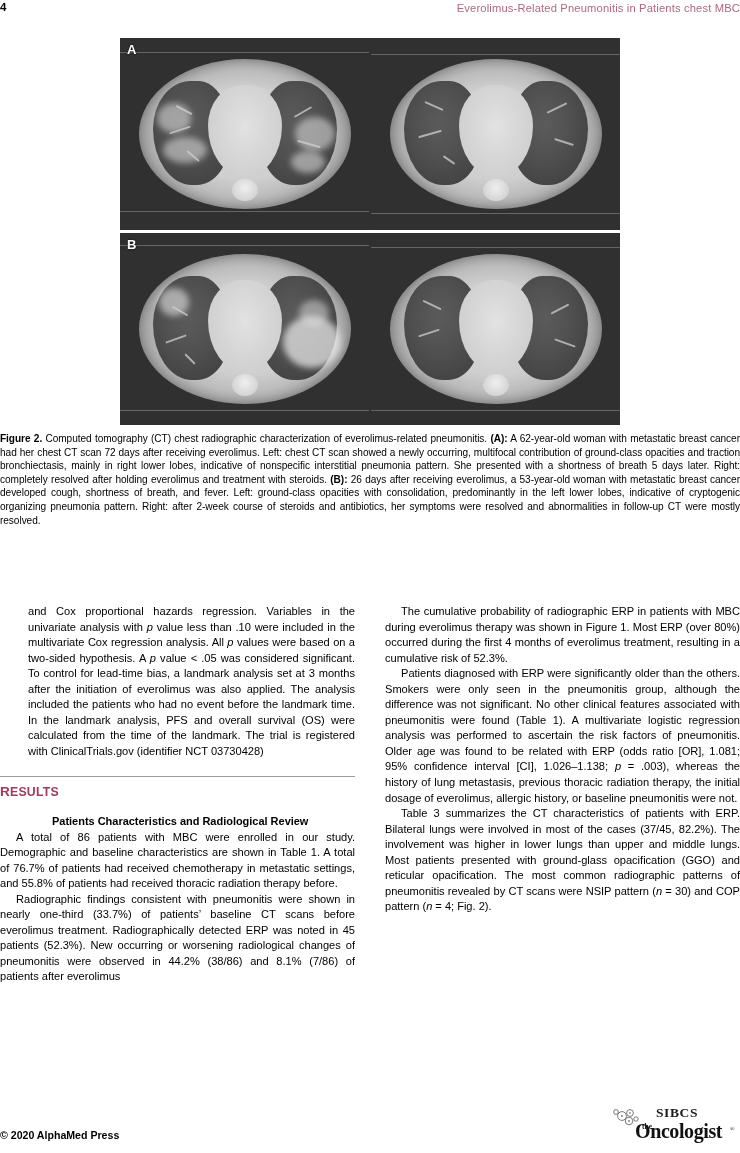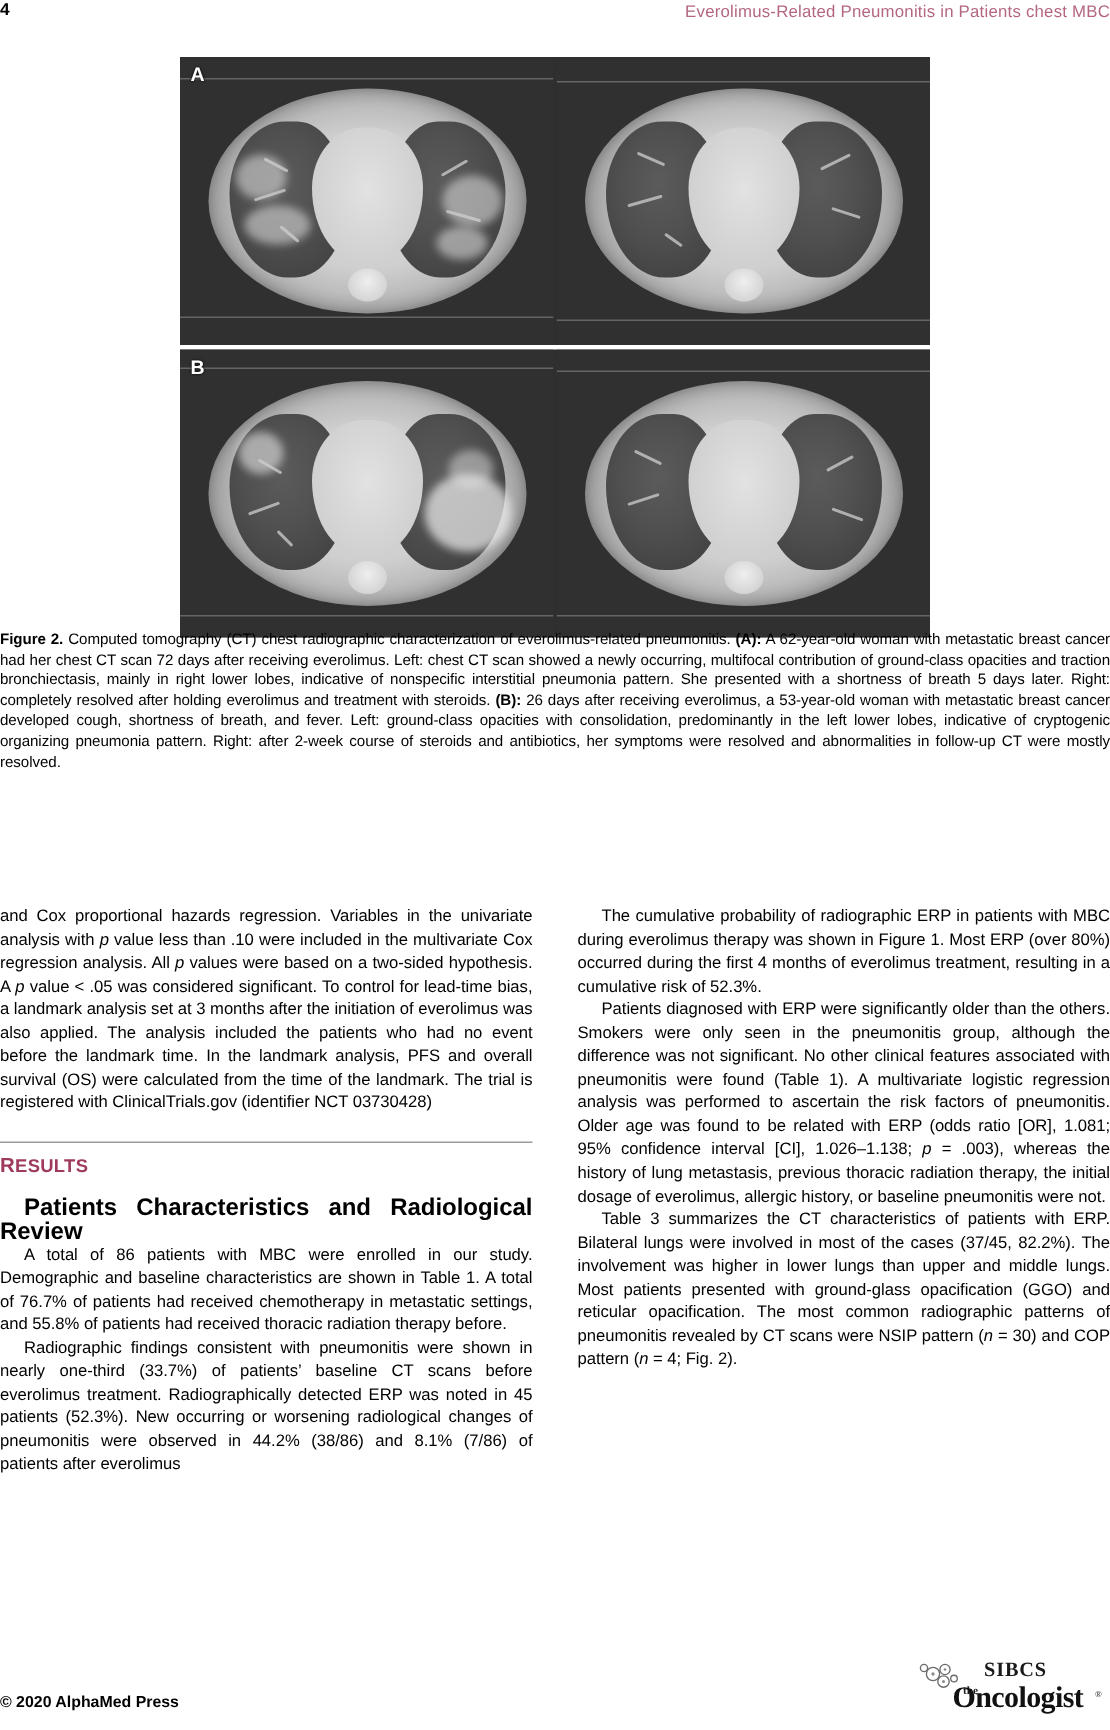--- a/index.html
+++ b/index.html
@@ -129,21 +129,21 @@
     position: absolute;
     left: 0; right: 0;
     height: 1px;
     background: rgba(200,200,200,.35);
   }
 
   
   .caption {
     position: absolute;
     left: 0px;
-    top: 420px;
+    top: 432px;
     width: 740px;
     font-size: 10.1px;
     line-height: 13.6px;
     text-align: justify;
     color: #000;
     letter-spacing: -0.05px;
   }
   .caption b { font-weight: bold; }
 
   
@@ -153,21 +153,21 @@
     width: 355px;
     font-size: 11.1px;
     line-height: 15.55px;
     text-align: justify;
     color: #000;
     letter-spacing: -0.02px;
   }
   .col.left  { left: 0px; }
   .col.right { left: 385px; }
   .col p { margin: 0; text-indent: 16px; }
-  .col p.noindent { text-indent: 0; }
+  .col p.noindent { text-indent: 0; margin-left: 28px; }
   .col p + p { margin-top: 0; }
   .col i, .col em { font-style: italic; }
 
   .section-rule {
     border: 0;
     border-top: 1px solid #9c9c9c;
     margin: 17px 0 7px 0;
     width: 100%;
   }
   .section-head {
@@ -175,24 +175,25 @@
     font-weight: bold;
     font-size: 12.3px;
     letter-spacing: 0.2px;
     margin: 0 0 13px 0;
     font-variant: small-caps;
     text-transform: none;
   }
   .section-head .cap { font-size: 13.6px; }
   .subsection-head {
     font-weight: bold;
-    font-size: 16px;
+    font-size: 11px;
     margin: 0 0 1px 0;
     color: #000;
     text-indent: 0;
+    padding-left: 36px;
   }
 
   
   .footer-copy {
     position: absolute;
     left: 0px; bottom: 12px;
     font-size: 10.6px;
     color: #000;
     font-weight: bold;
   }

